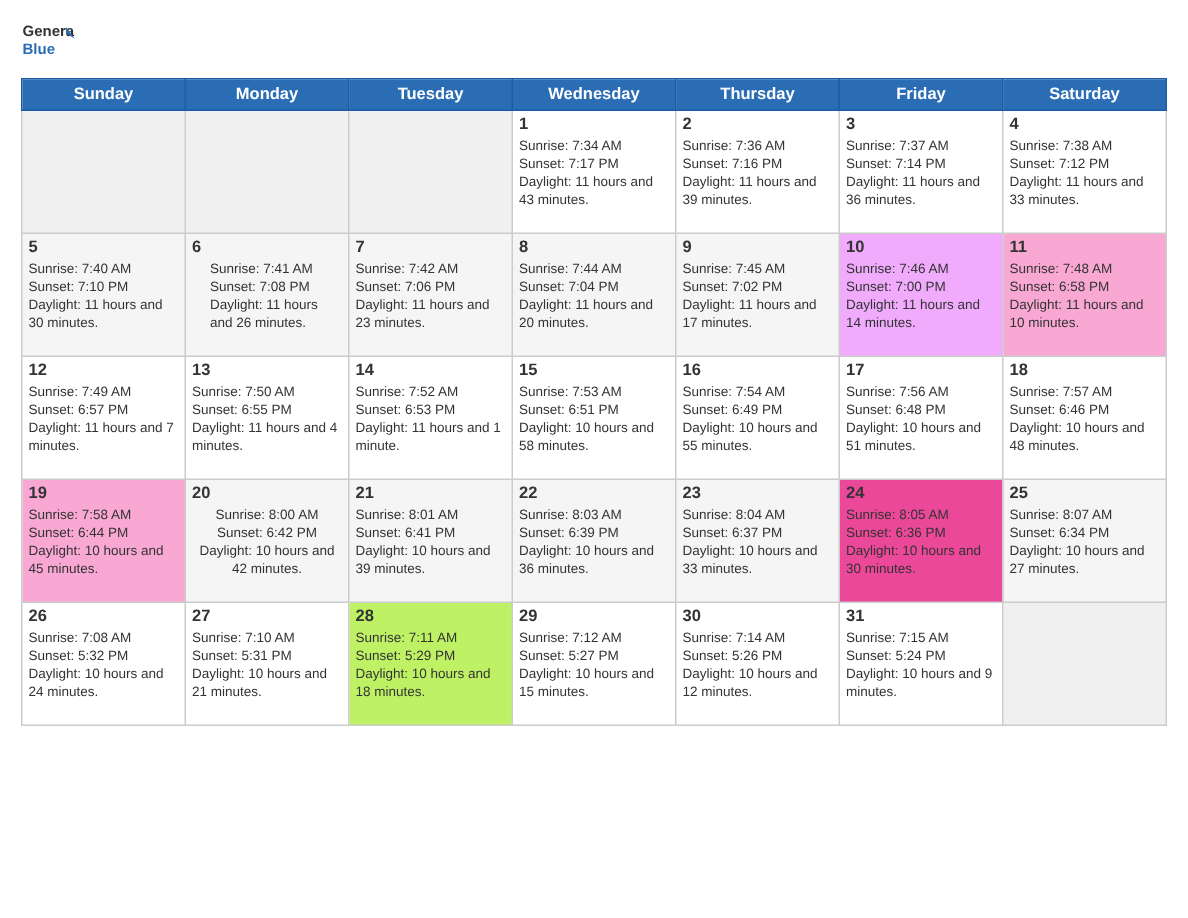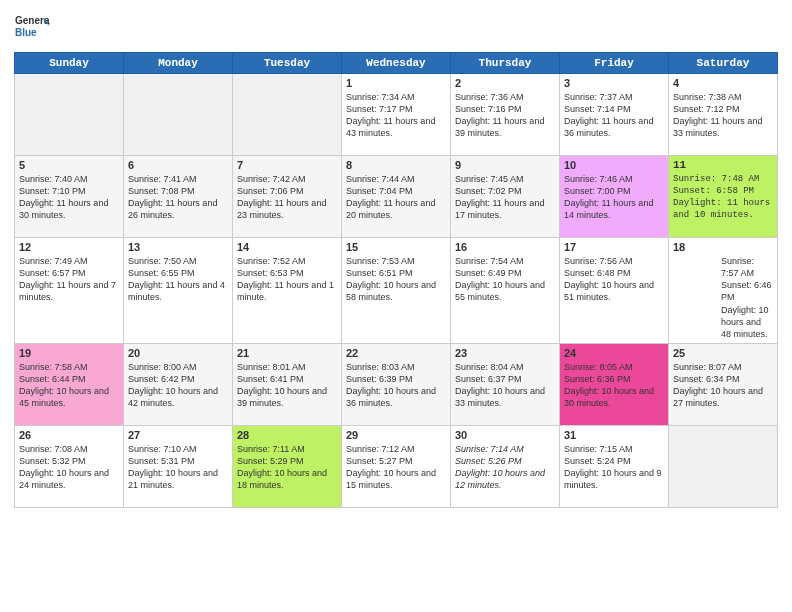--- a/index.html
+++ b/index.html
@@ -44,21 +44,20 @@
       border: 1px solid #ccc;
     }
     .calendar th {
       background: #2a6db5;
       color: #fff;
       font-size: 11px;
       font-weight: bold;
       padding: 4px 3px;
       text-align: center;
       border: 1px solid #1a5da5;
-      font-family: Liberation Mono, monospace;
     }
     .calendar td {
       width: calc(100%/7);
       vertical-align: top;
       border: 1px solid #ccc;
       padding: 3px 4px;
       font-size: 9.2px;
       color: #333;
       height: 82px;
       background: #fff;
@@ -147,21 +146,21 @@
         </tr>
         <tr>
           <td style="background: rgb(245, 245, 245);">
             <span class="day-num">5</span>
             <div class="day-info" style="white-space: pre-line;">Sunrise: 7:40 AM
 Sunset: 7:10 PM
 Daylight: 11 hours and 30 minutes.</div>
           </td>
           <td style="background: rgb(245, 245, 245);">
             <span class="day-num">6</span>
-            <div class="day-info" style="white-space: pre-line;">Sunrise: 7:41 AM
+            <div class="day-info" style="white-space: pre-line; margin-left: 12px;">Sunrise: 7:41 AM
 Sunset: 7:08 PM
 Daylight: 11 hours and 26 minutes.</div>
           </td>
           <td style="background: rgb(245, 245, 245);">
             <span class="day-num">7</span>
             <div class="day-info" style="white-space: pre-line;">Sunrise: 7:42 AM
 Sunset: 7:06 PM
 Daylight: 11 hours and 23 minutes.</div>
           </td>
           <td style="background: rgb(245, 245, 245);">
@@ -175,21 +174,21 @@
             <div class="day-info" style="white-space: pre-line;">Sunrise: 7:45 AM
 Sunset: 7:02 PM
 Daylight: 11 hours and 17 minutes.</div>
           </td>
           <td style="background: #f0abfc; margin-left: 24px;">
             <span class="day-num">10</span>
             <div class="day-info" style="white-space: pre-line;">Sunrise: 7:46 AM
 Sunset: 7:00 PM
 Daylight: 11 hours and 14 minutes.</div>
           </td>
-          <td style="background: #bef264; font-family: Liberation Mono, monospace;">
+          <td style="background: #f9a8d4;">
             <span class="day-num">11</span>
             <div class="day-info" style="white-space: pre-line;">Sunrise: 7:48 AM
 Sunset: 6:58 PM
 Daylight: 11 hours and 10 minutes.</div>
           </td>
         </tr>
         <tr>
           <td style="background: rgb(255, 255, 255);">
             <span class="day-num">12</span>
             <div class="day-info" style="white-space: pre-line;">Sunrise: 7:49 AM
@@ -221,35 +220,35 @@
 Daylight: 10 hours and 55 minutes.</div>
           </td>
           <td style="background: rgb(255, 255, 255);">
             <span class="day-num">17</span>
             <div class="day-info" style="white-space: pre-line;">Sunrise: 7:56 AM
 Sunset: 6:48 PM
 Daylight: 10 hours and 51 minutes.</div>
           </td>
           <td style="background: rgb(255, 255, 255);">
             <span class="day-num">18</span>
-            <div class="day-info" style="white-space: pre-line; margin-left: 48px;">Sunrise: 7:57 AM
+            <div class="day-info" style="white-space: pre-line;">Sunrise: 7:57 AM
 Sunset: 6:46 PM
 Daylight: 10 hours and 48 minutes.</div>
           </td>
         </tr>
         <tr>
           <td style="background: #f9a8d4;">
             <span class="day-num">19</span>
             <div class="day-info" style="white-space: pre-line;">Sunrise: 7:58 AM
 Sunset: 6:44 PM
 Daylight: 10 hours and 45 minutes.</div>
           </td>
           <td style="background: rgb(245, 245, 245);">
             <span class="day-num">20</span>
-            <div class="day-info" style="white-space: pre-line;">Sunrise: 8:00 AM
+            <div class="day-info" style="white-space: pre-line; text-align: center;">Sunrise: 8:00 AM
 Sunset: 6:42 PM
 Daylight: 10 hours and 42 minutes.</div>
           </td>
           <td style="background: rgb(245, 245, 245);">
             <span class="day-num">21</span>
             <div class="day-info" style="white-space: pre-line;">Sunrise: 8:01 AM
 Sunset: 6:41 PM
 Daylight: 10 hours and 39 minutes.</div>
           </td>
           <td style="background: rgb(245, 245, 245);">
@@ -297,21 +296,21 @@
 Daylight: 10 hours and 18 minutes.</div>
           </td>
           <td style="background: rgb(255, 255, 255);">
             <span class="day-num">29</span>
             <div class="day-info" style="white-space: pre-line;">Sunrise: 7:12 AM
 Sunset: 5:27 PM
 Daylight: 10 hours and 15 minutes.</div>
           </td>
           <td style="background: rgb(255, 255, 255);">
             <span class="day-num">30</span>
-            <div class="day-info" style="white-space: pre-line; font-style: italic;">Sunrise: 7:14 AM
+            <div class="day-info" style="white-space: pre-line;">Sunrise: 7:14 AM
 Sunset: 5:26 PM
 Daylight: 10 hours and 12 minutes.</div>
           </td>
           <td style="background: rgb(255, 255, 255);">
             <span class="day-num">31</span>
             <div class="day-info" style="white-space: pre-line;">Sunrise: 7:15 AM
 Sunset: 5:24 PM
 Daylight: 10 hours and 9 minutes.</div>
           </td>
           <td class="empty-cell"></td>

